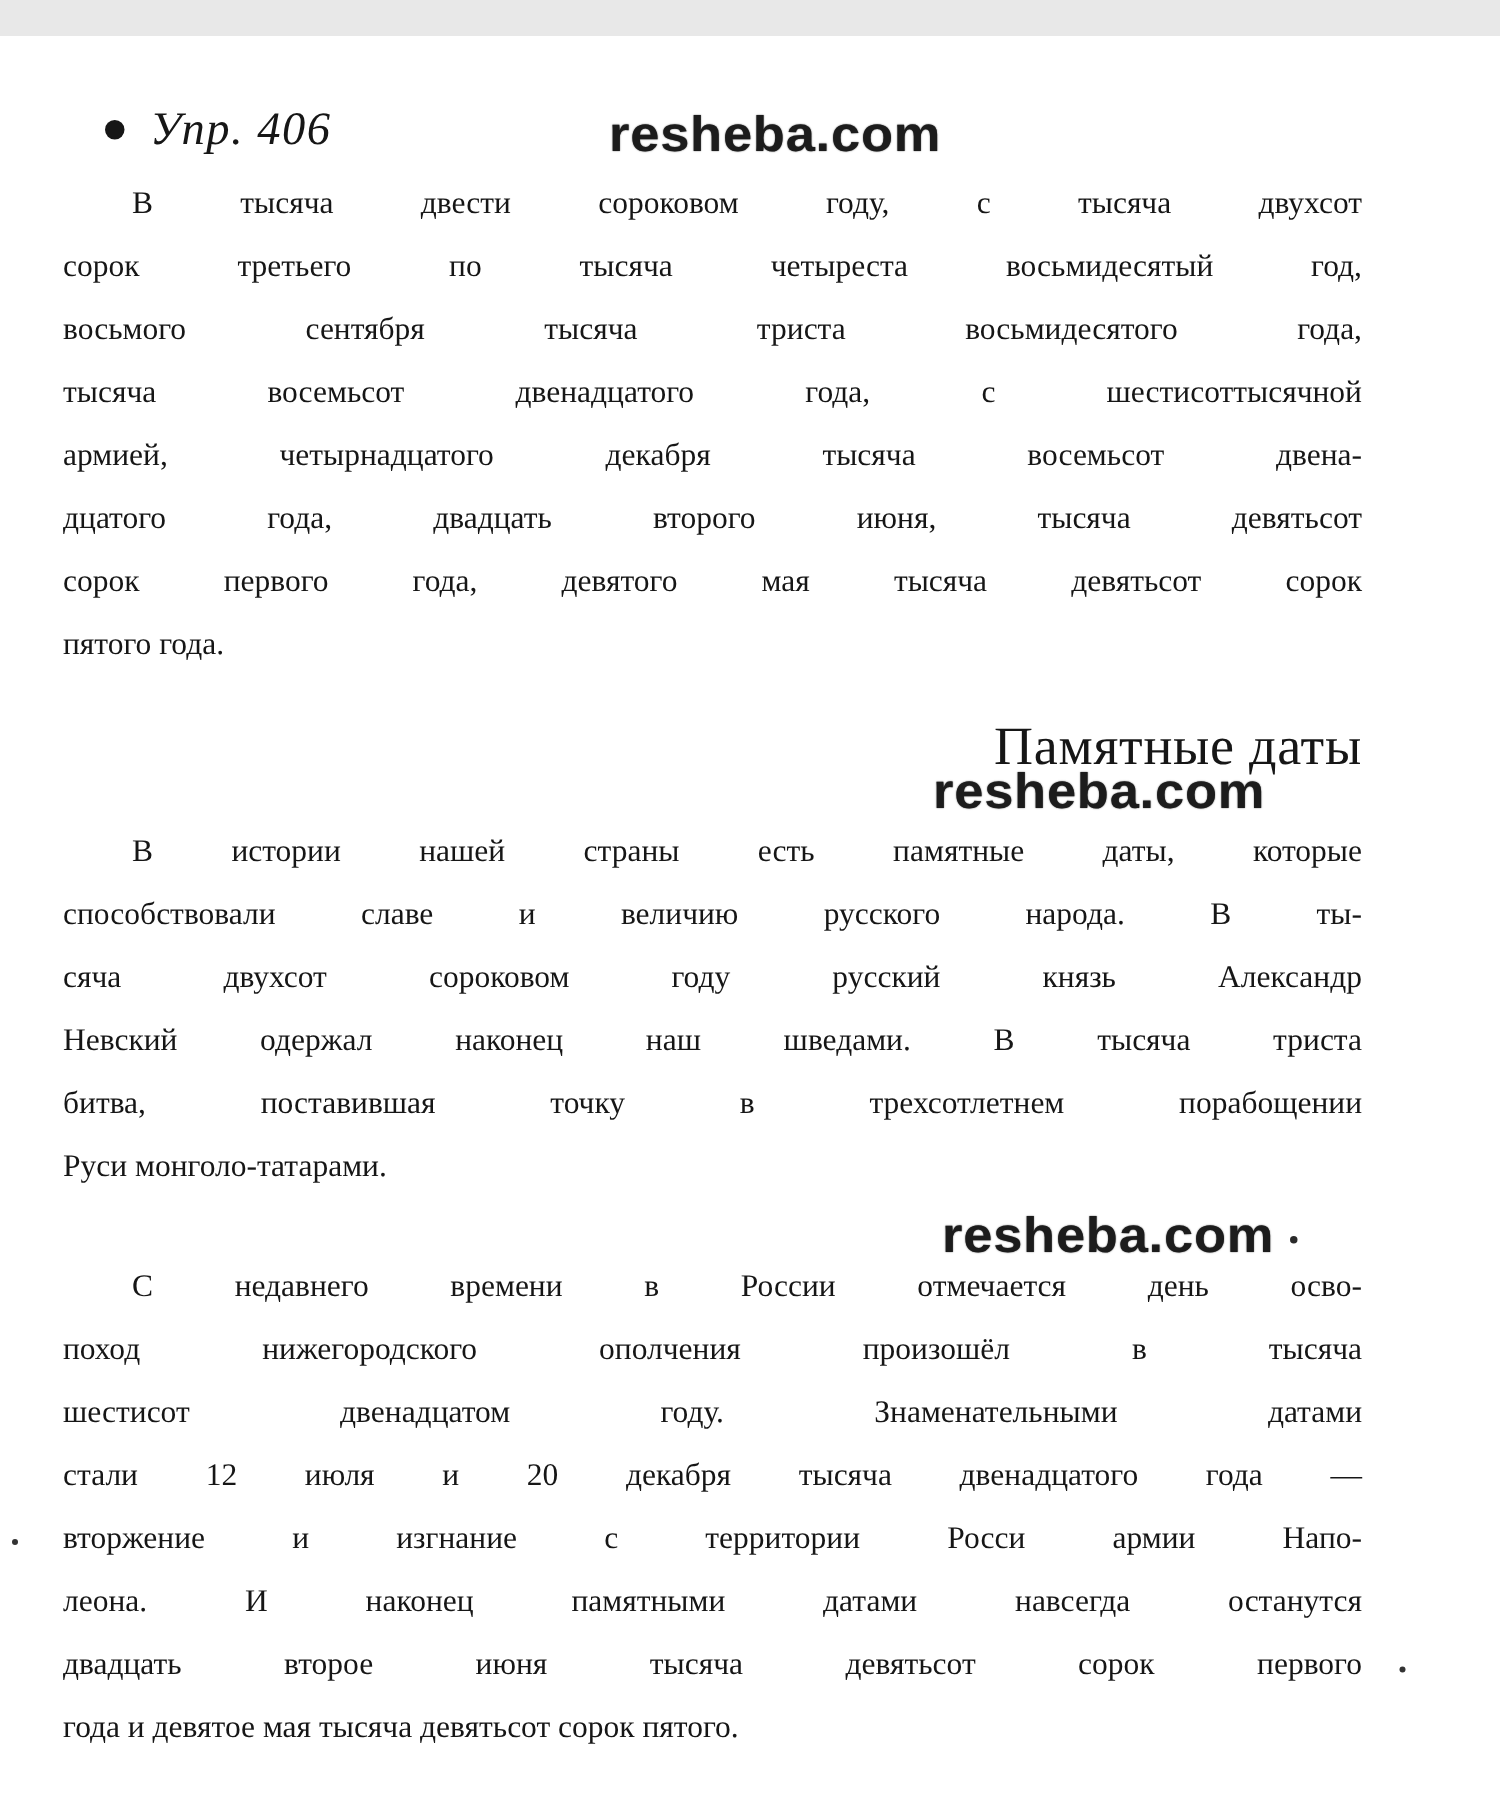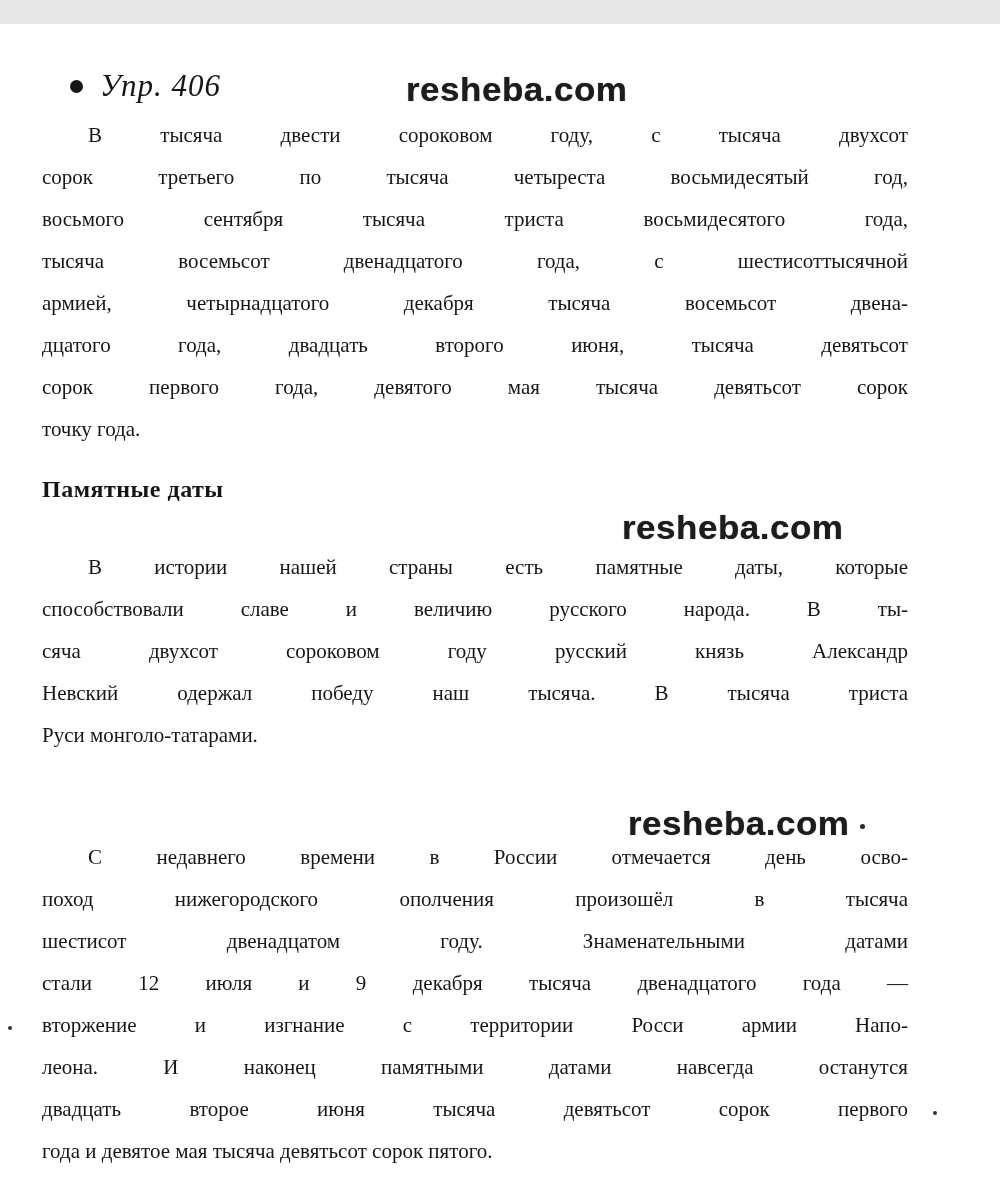--- a/index.html
+++ b/index.html
@@ -52,21 +52,21 @@
   .jline {
     font-size: 21px; line-height: 42px; height: 42px;
     text-align: justify; text-align-last: justify;
     white-space: normal;
   }
   .jline.last { text-align-last: left; }
   .jline.indent { text-indent: 46px; }
 
   .section-heading {
     position: absolute; left: 42px; width: 866px; top: 452px;
-    text-align: left; font-weight: 700; font-size: 24px;
+    text-align: right; font-weight: 400; font-size: 36px;
     letter-spacing: 0.5px;
   }
 
   
   .speck { position: absolute; background: #333; border-radius: 50%; }
   .speck-1 { left: 8px;  top: 1002px; width: 4px; height: 4px; }
   .speck-2 { left: 933px; top: 1087px; width: 4px; height: 4px; }
 </style>
 </head>
 <body>
@@ -80,42 +80,43 @@
   <div class="watermark wm-1">resheba.com</div>
 
   <div class="para p1">
     <div class="jline indent">В тысяча двести сороковом году, с тысяча двухсот</div>
     <div class="jline">сорок третьего по тысяча четыреста восьмидесятый год,</div>
     <div class="jline">восьмого сентября тысяча триста восьмидесятого года,</div>
     <div class="jline">тысяча восемьсот двенадцатого года, с шестисоттысячной</div>
     <div class="jline">армией, четырнадцатого декабря тысяча восемьсот двена-</div>
     <div class="jline">дцатого года, двадцать второго июня, тысяча девятьсот</div>
     <div class="jline">сорок первого года, девятого мая тысяча девятьсот сорок</div>
-    <div class="jline last">точку года.</div>
+    <div class="jline last">пятого года.</div>
   </div>
 
   <div class="section-heading">Памятные даты</div>
   <div class="watermark wm-2">resheba.com</div>
 
   <div class="para p2">
     <div class="jline indent">В истории нашей страны есть памятные даты, которые</div>
     <div class="jline">способствовали славе и величию русского народа. В ты-</div>
     <div class="jline">сяча двухсот сороковом году русский князь Александр</div>
-    <div class="jline">Невский одержал победу наш тысяча. В тысяча триста</div>
+    <div class="jline">Невский одержал наконец наш шведами. В тысяча триста</div>
+    <div class="jline">битва, поставившая точку в трехсотлетнем порабощении</div>
     <div class="jline last">Руси монголо-татарами.</div>
   </div>
 
   <div class="watermark wm-3">resheba.com</div>
   <div class="wm-dot"></div>
 
   <div class="para p3">
     <div class="jline indent">С недавнего времени в России отмечается день осво-</div>
     <div class="jline">поход нижегородского ополчения произошёл в тысяча</div>
     <div class="jline">шестисот двенадцатом году. Знаменательными датами</div>
-    <div class="jline">стали 12 июля и 9 декабря тысяча двенадцатого года —</div>
+    <div class="jline">стали 12 июля и 20 декабря тысяча двенадцатого года —</div>
     <div class="jline">вторжение и изгнание с территории Росси армии Напо-</div>
     <div class="jline">леона. И наконец памятными датами навсегда останутся</div>
     <div class="jline">двадцать второе июня тысяча девятьсот сорок первого</div>
     <div class="jline last">года и девятое мая тысяча девятьсот сорок пятого.</div>
   </div>
 
   <div class="speck speck-1"></div>
   <div class="speck speck-2"></div>
 
 </div>

